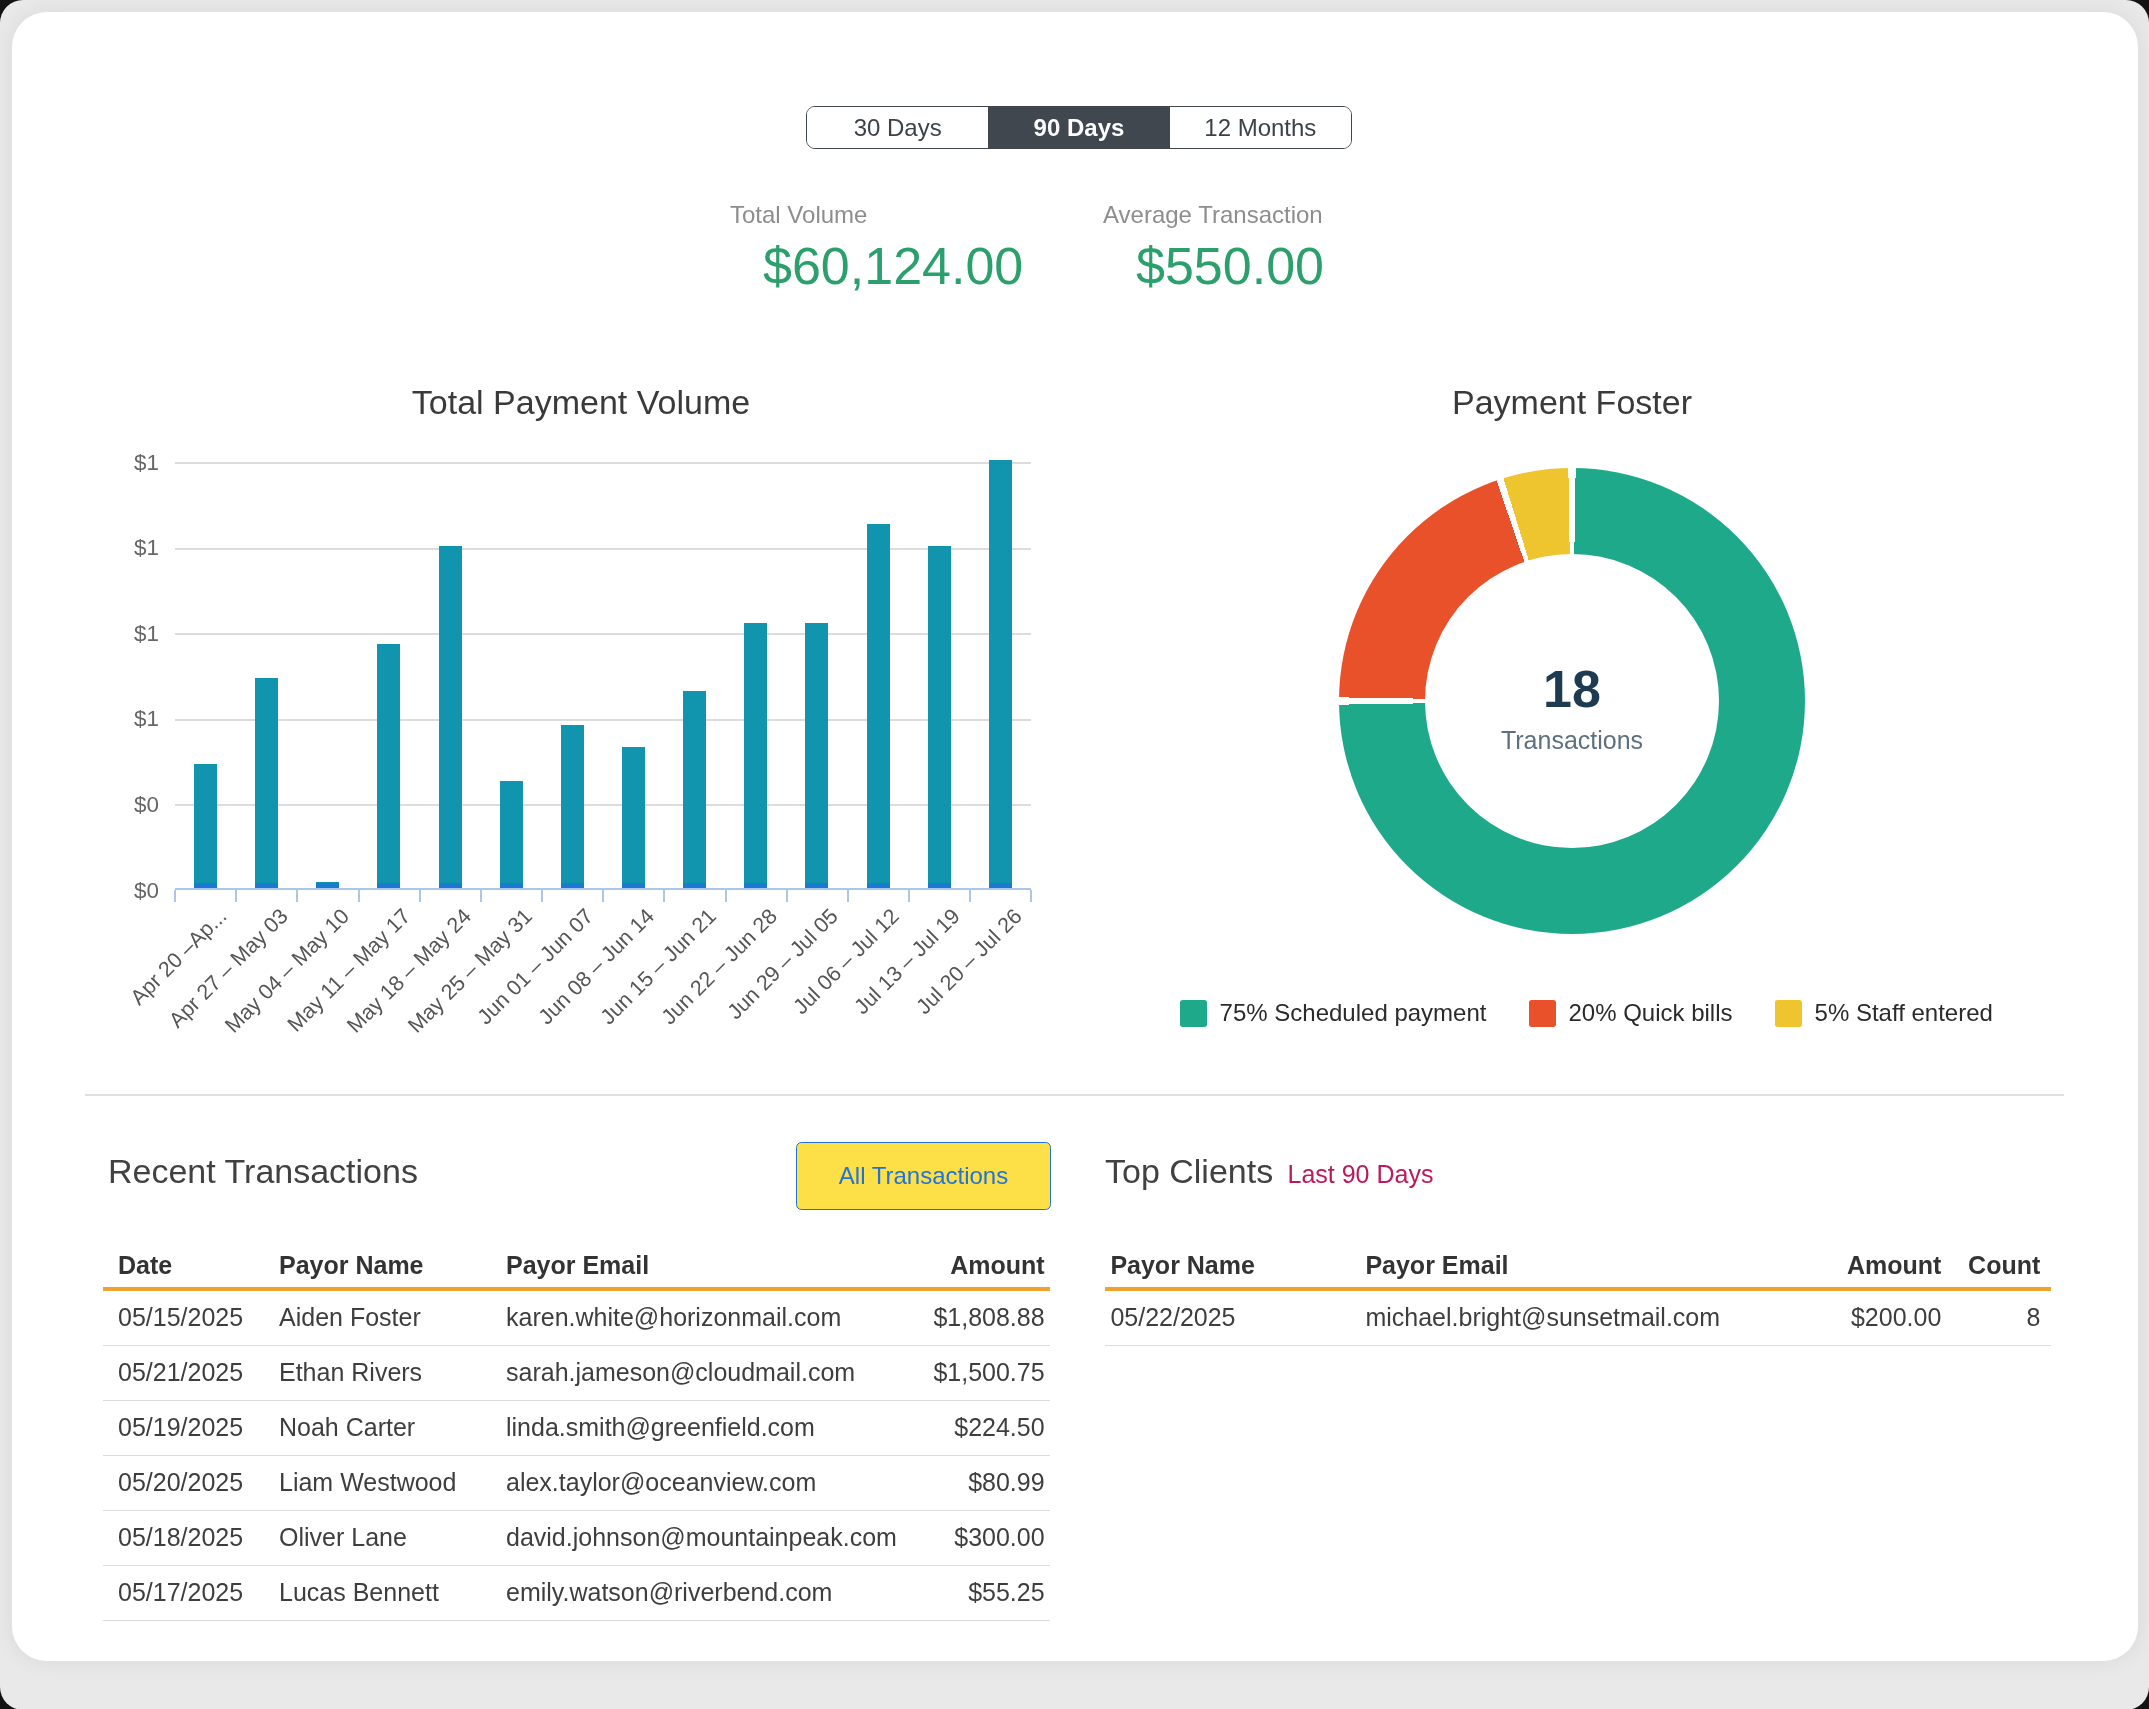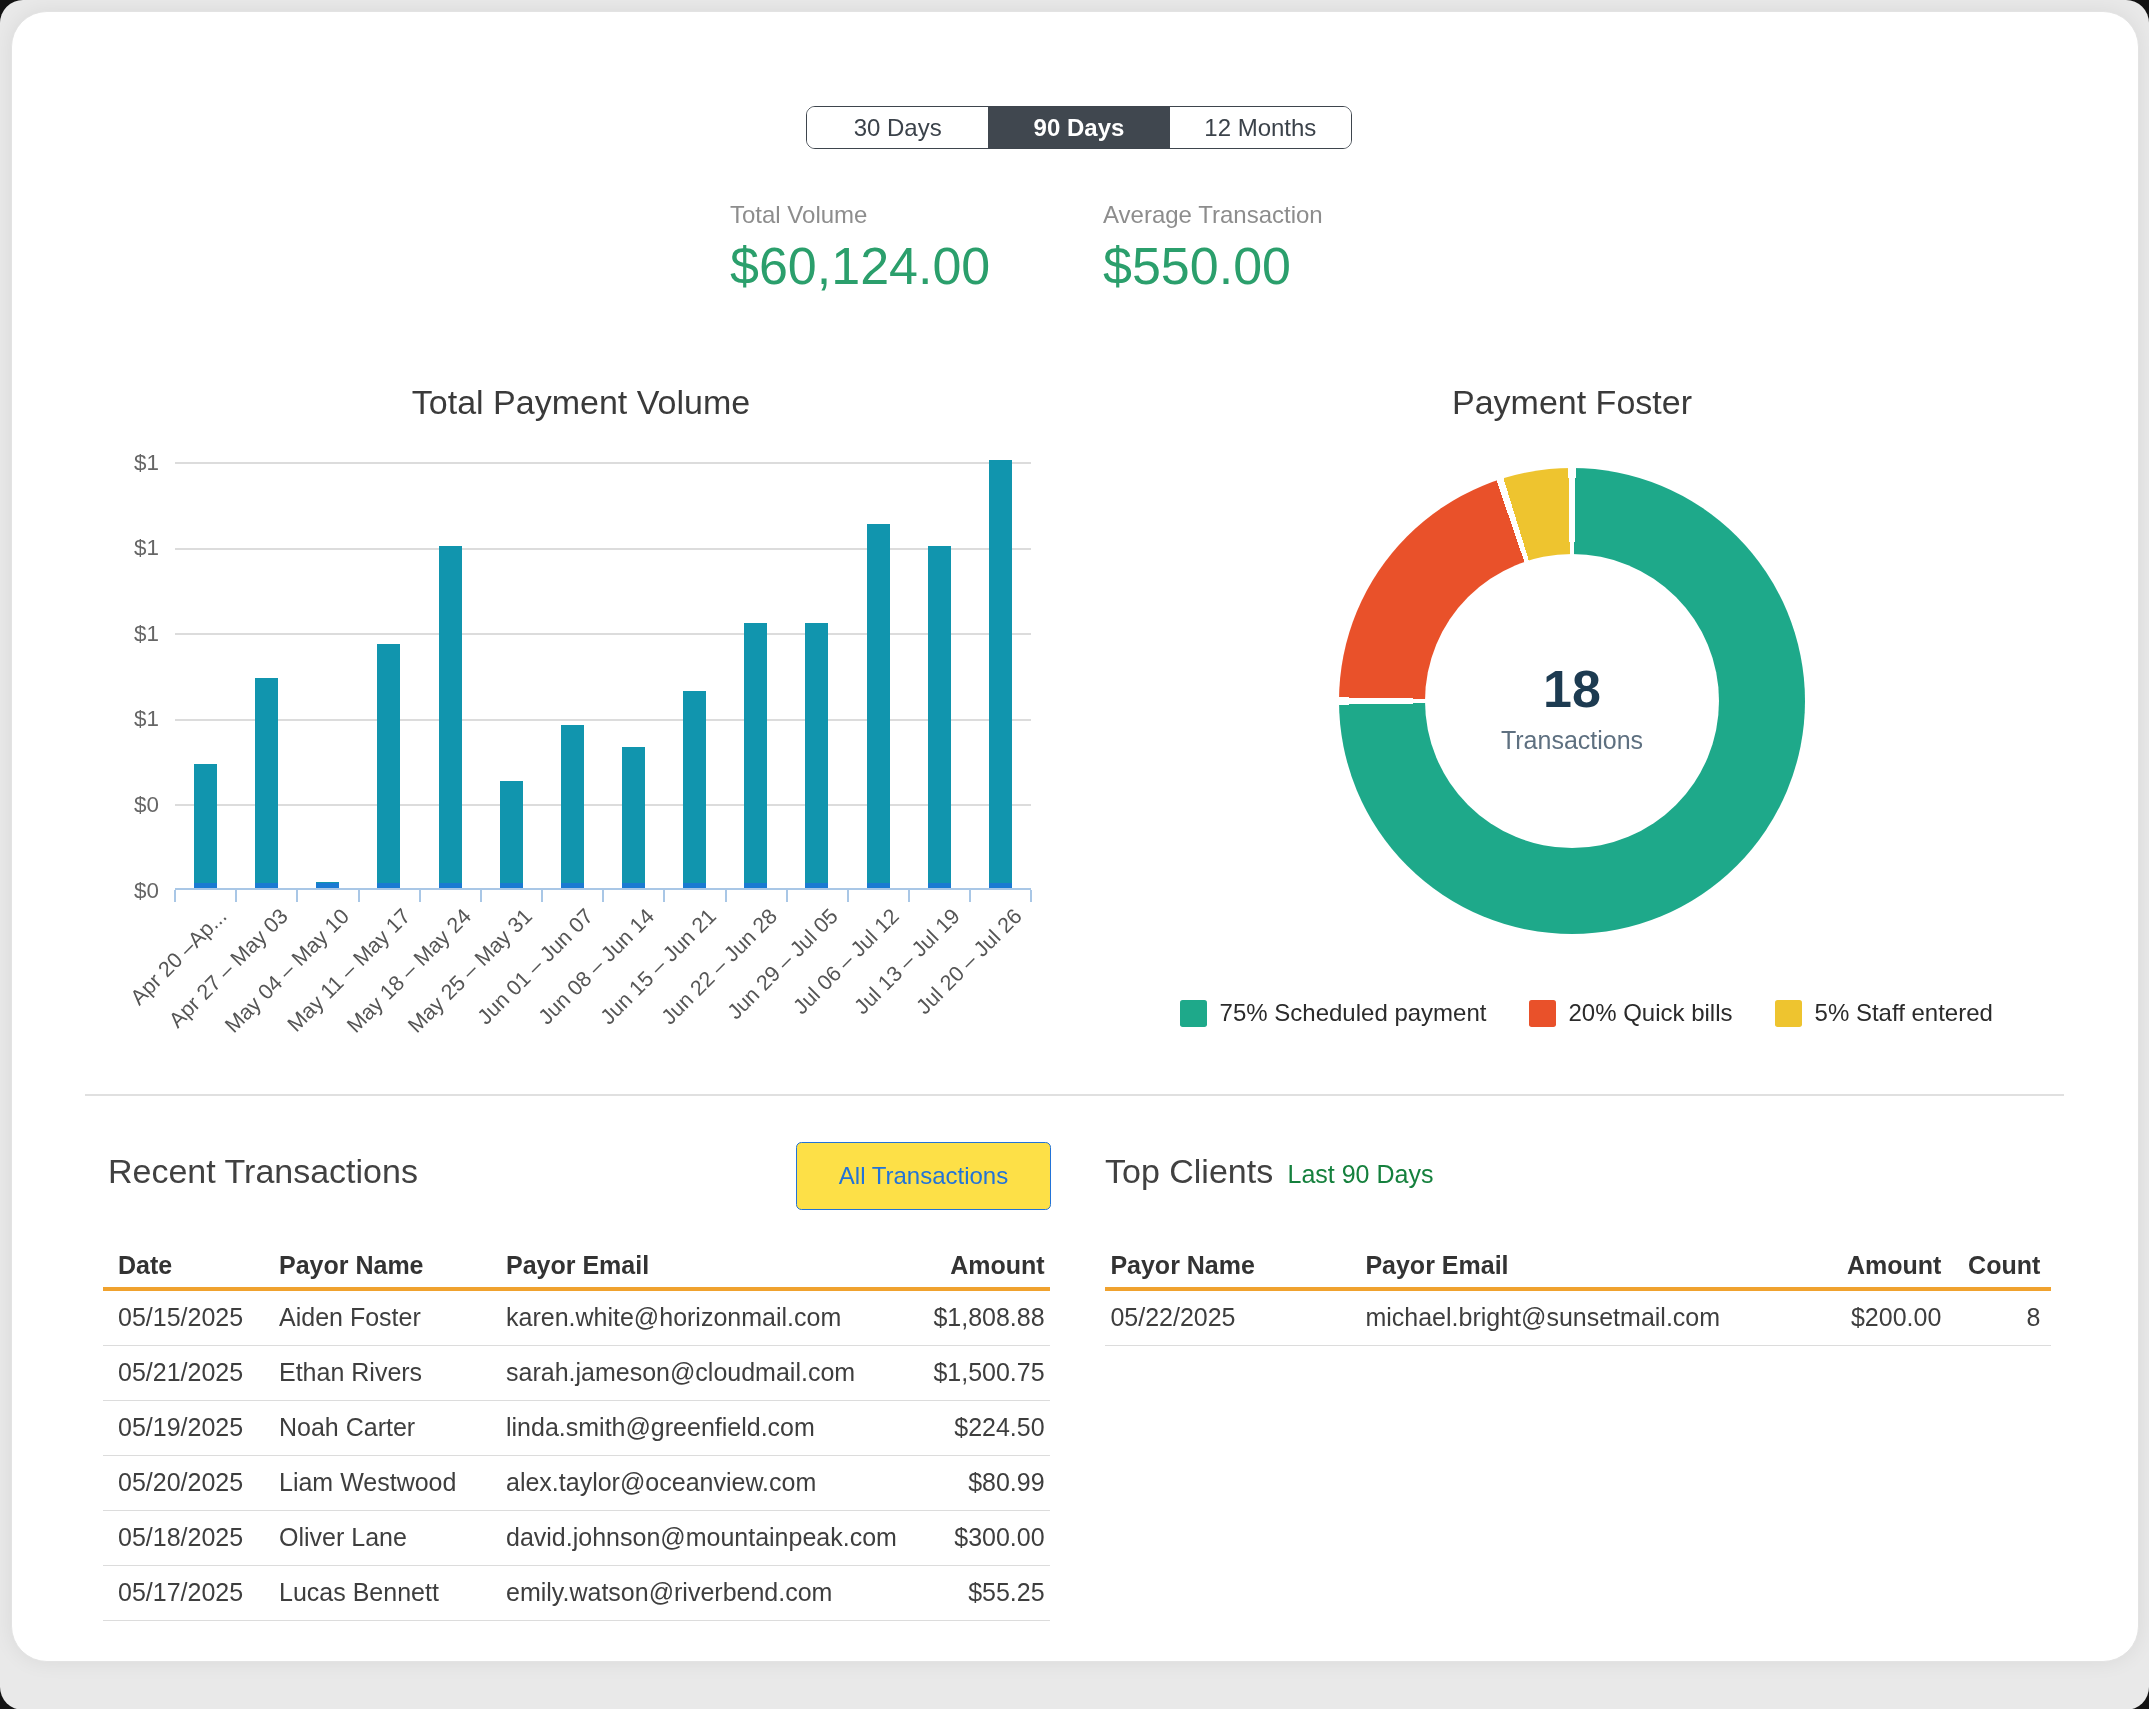--- a/index.html
+++ b/index.html
@@ -8,21 +8,21 @@
   .card { position:absolute; left:10.7px; top:10.7px; width:2128px; height:1651px; background:#ffffff; border:0.9px solid #e3e3e3; border-radius:36px; box-shadow:0 0 21.5px rgba(0,0,0,0.07); }
 
   
   .toggle { position:absolute; left:806px; top:106px; width:546px; height:43px; display:flex; border:1.8px solid #3e454d; border-radius:9px; overflow:hidden; background:#fff; }
   .toggle .tab { flex:1; display:flex; align-items:center; justify-content:center; font-size:24px; color:#3b424a; cursor:pointer; background:#fff; }
   .toggle .tab.selected { background:#40474f; color:#ffffff; font-weight:bold; }
 
   
   .stat { position:absolute; top:201px; }
   .stat .slabel { font-size:24px; color:#8d8d8d; }
-  .stat .svalue { margin-top:7.2px; font-size:52px; color:#2b9f6c; }
+  .stat .svalue { margin-top:7.2px; font-size:52px; color:#2b9f6c;margin-left:33px; }
   .stat.tv { left:730px; }
   .stat.avg { left:1103px; }
 
   
   .bar-title { position:absolute; left:153px; top:383px; width:856px; text-align:center; font-size:34px; color:#3a3a3a; }
   .plot { position:absolute; left:175px; top:462px; width:856px; height:428px; }
   .gline { position:absolute; left:0; width:100%; height:1.8px; background:#dcdcdc; }
   .axis  { position:absolute; left:0; bottom:0; width:100%; height:1.8px; background:#a9c7e6; }
   .tick  { position:absolute; top:100%; width:1.8px; height:11.6px; background:#a9c7e6; }
   .ylab  { position:absolute; left:-70px; width:54px; text-align:right; font-size:22.4px; color:#666; line-height:27px; }
@@ -38,21 +38,21 @@
   .donut-sub { margin-top:7.2px; font-size:25px; color:#5e7080; }
   .legend { position:absolute; left:1218px; top:999px; width:716px; display:flex; justify-content:center; align-items:center; gap:21.5px; }
   .legend-item { display:flex; align-items:center; gap:12.5px;padding-left:21px; }
   .legend-swatch { width:27px; height:27px; border-radius:2.7px; }
   .legend-label { font-size:24px; color:#2b2b2b; white-space:nowrap; }
 
   .divider { position:absolute; left:85px; top:1094px; width:1979px; height:1.8px; background:#e0e0e0; }
 
   
   .sec-title { position:absolute; font-size:34px; color:#414141; }
-  .sec-title .sub { font-size:25px; color:#15803d; margin-left:14.3px; font-weight:normal; }
+  .sec-title .sub { font-size:25px; color:#be185d; margin-left:14.3px; font-weight:normal; }
   .btn-outline { position:absolute; left:796px; top:1142px; width:255px; height:68px; background:#fde047; border:1.8px solid #2273d8; border-radius:5.4px; color:#2273d8; font-size:24px; display:flex; align-items:center; justify-content:center; cursor:pointer; }
 
   .search-wrap { position:absolute; left:1603px; top:1138px; display:flex; }
   .search-input { width:372px; height:72px; border:1.8px solid #b9b9b9; border-radius:1.8px; font-size:24px; padding:0 18px; color:#333; outline:none; font-family:"Liberation Sans", sans-serif; }
   .search-input::placeholder { color:#4a4a4a; }
   .search-btn { width:72px; height:72px; margin-left:-0.9px; background:#fff; border:2.7px solid #1c6fd4; display:flex; align-items:center; justify-content:center; cursor:pointer; }
 
   .table { position:absolute; top:1243px; }
   .table.left  { left:103px;  width:947px; }
   .table.right { left:1105px; width:946px; }

